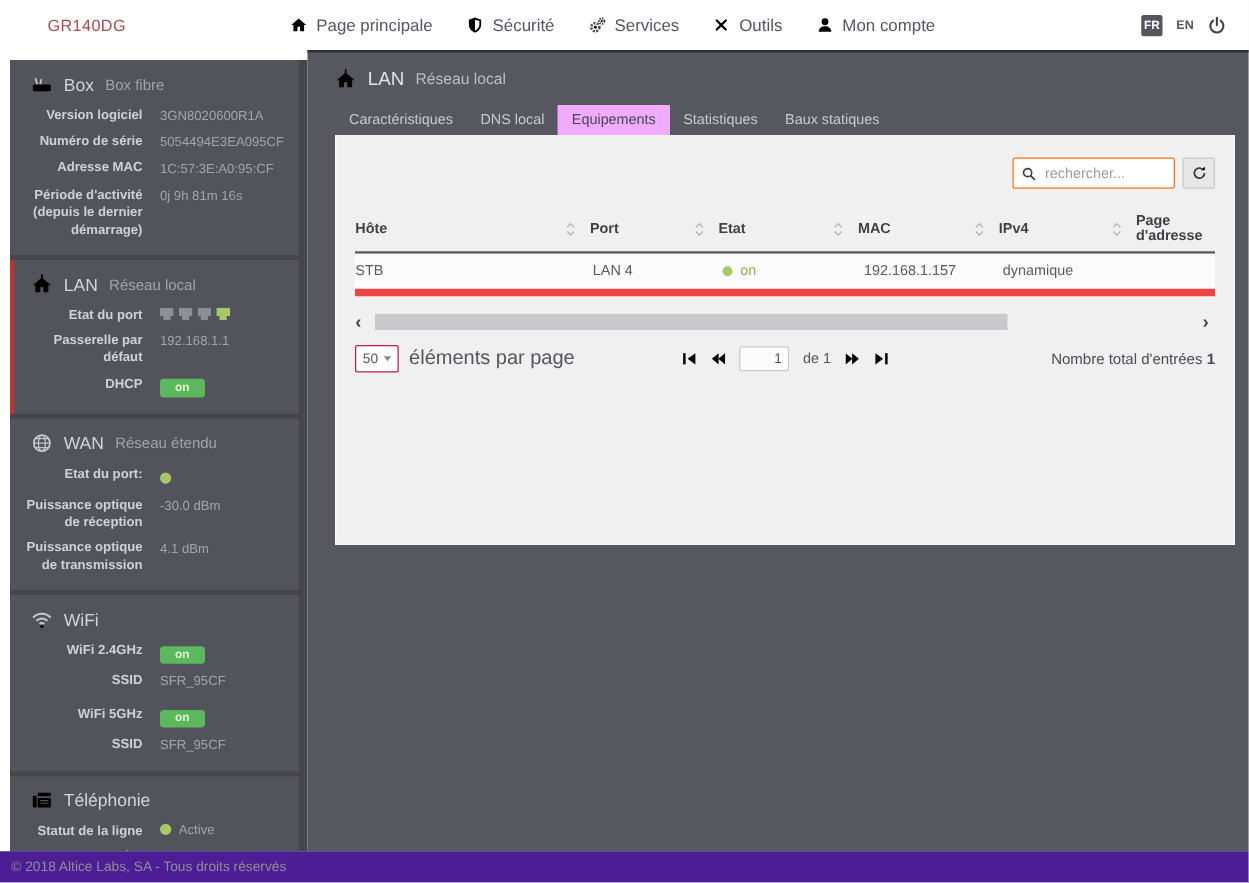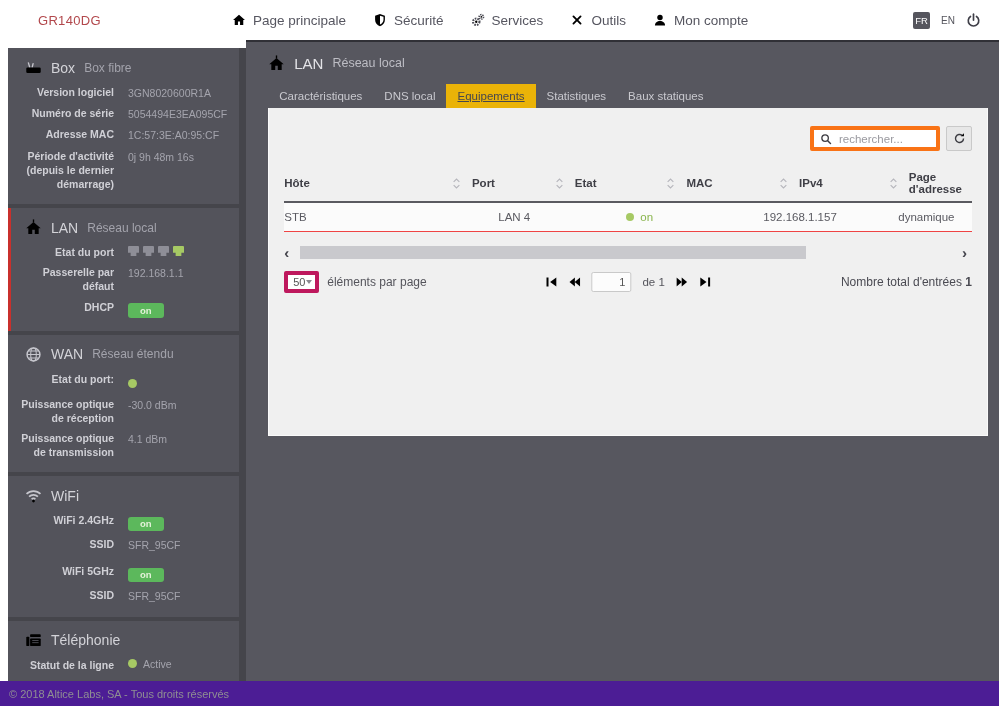--- a/index.html
+++ b/index.html
@@ -5,21 +5,21 @@
   html,body{margin:0;padding:0;background:#fff;}
   body{width:999px;height:706px;overflow:hidden;font-family:"Liberation Sans",sans-serif;-webkit-font-smoothing:antialiased;}
   .app{width:999px;height:706px;display:flex;flex-direction:column;}
 
   
   .topbar{flex:0 0 40px;background:#fff;display:flex;align-items:center;}
   .logo{width:215px;box-sizing:border-box;padding-left:38px;color:#b2484c;font-size:13px;letter-spacing:.3px;}
   .nav{display:flex;align-items:center;gap:27px;padding-left:17px;}
   .nav-item{display:flex;align-items:center;gap:7px;color:#565660;font-size:13.5px;cursor:pointer;}
   .nav-item svg{width:14px;height:14px;color:#4c4c56;}
-  .topbar-right{margin-left:auto;display:flex;align-items:center;gap:11px;padding-right:18px;}
+  .topbar-right{margin-left:auto;display:flex;align-items:center;gap:11px;padding-right:18px;font-weight:bold;}
   .lang-fr{width:17px;height:17px;background:#55555d;color:#fff;font-size:9.5px;display:flex;align-items:center;justify-content:center;border-radius:2px;cursor:pointer;}
   .lang-en{font-size:10px;color:#55555d;cursor:pointer;}
   .power{width:15px;height:15px;color:#3f3f48;cursor:pointer;}
 
   
   .content{flex:1;display:flex;min-height:0;}
   .left-col{flex:0 0 215px;background:#fff;box-sizing:border-box;padding:8px 0 0 8px;display:flex;}
   .sidebar{flex:1;background:#45454b;display:flex;flex-direction:column;gap:4px;box-sizing:border-box;padding-right:7px;overflow:hidden;}
   .main{flex:1;background:#57575f;border-top:2px solid #303036;box-sizing:border-box;padding:0 11px 0 22px;min-width:0;}
 
@@ -40,51 +40,51 @@
   .port{width:11px;height:10px;background:#8e8e97;border-radius:1px;clip-path:polygon(0 0,100% 0,100% 68%,76% 68%,76% 100%,24% 100%,24% 68%,0 68%);}
   .port.on{background:#a6c964;}
 
   
   .panel-title{height:42px;display:flex;align-items:center;gap:9px;}
   .panel-title svg{width:17px;height:17px;color:#dcdce0;}
   .panel-title .t{font-size:15px;color:#e3e3e7;}
   .panel-title .s{font-size:12.5px;color:#bdbdc4;}
   .tabs{display:flex;}
   .tab{padding:6px 11px 6px;font-size:11.5px;color:#c9c9cf;cursor:pointer;}
-  .tab.active{background:#eab308;color:#47474d;text-decoration:underline;}
+  .tab.active{background:#f0abfc;color:#47474d;}
   .panel{background:#f0f0f0;height:328px;box-sizing:border-box;border:1px solid #fafafa;border-top:none;padding:0 15px;}
 
   .search-row{display:flex;justify-content:flex-end;align-items:center;gap:6px;padding-top:17px;height:27px;}
-  .search-box{display:flex;align-items:center;gap:5px;background:#fff;border:4px solid #f97316;border-radius:2px;height:25px;width:130px;box-sizing:border-box;padding:0 6px;}
+  .search-box{display:flex;align-items:center;gap:5px;background:#fff;border:1px solid #f97316;border-radius:2px;height:25px;width:130px;box-sizing:border-box;padding:0 6px;}
   .search-box svg{width:12px;height:12px;color:#3c3c42;flex:0 0 auto;}
   .search-box input{border:none;outline:none;width:100%;font-size:11.5px;color:#555;font-family:"Liberation Sans",sans-serif;background:transparent;}
   .search-box input::placeholder{color:#9a9aa0;}
   .refresh-btn{width:26px;height:25px;background:#e7e7e7;border:1px solid #c9c9c9;border-radius:2px;display:flex;align-items:center;justify-content:center;cursor:pointer;box-sizing:border-box;}
   .refresh-btn svg{width:13px;height:13px;color:#3c3c42;}
 
   .table{margin-top:13px;}
   .thead{display:flex;border-bottom:2px solid #5a5a60;}
   .th{display:flex;align-items:center;justify-content:space-between;font-size:11.5px;font-weight:bold;color:#3f3f46;padding:6px 10px 6px 0;box-sizing:border-box;}
   .th svg{width:11px;height:13px;color:#b6b6bc;cursor:pointer;flex:0 0 auto;}
-  .trow{display:flex;background:#fbfbfb;border-bottom:1px solid #ef4444;cursor:pointer;gap:24px;}
+  .trow{display:flex;background:#fbfbfb;border-bottom:6px solid #ef4444;cursor:pointer;}
   .td{font-size:11.5px;color:#5a5a61;padding:8px 10px 8px 0;box-sizing:border-box;display:flex;align-items:center;gap:6px;}
   .c0{width:190px;}.c1{width:104px;}.c2{width:113px;}.c3{width:114px;}.c4{width:111px;}.c5{flex:1;}
   .state-on{color:#8ab54e;}
   .state-dot{width:8px;height:8px;border-radius:50%;background:#a6c964;display:inline-block;}
 
   .hscroll{display:flex;align-items:center;margin-top:13px;height:14px;}
   .hchev{font-size:15px;font-weight:bold;color:#45454d;line-height:1;cursor:pointer;width:10px;}
   .hthumb{width:506px;height:13px;background:#c9c9cd;margin-left:6px;cursor:pointer;}
   .hspacer{flex:1;}
 
   .pager{display:flex;align-items:center;margin-top:11px;position:relative;height:24px;}
   .psize{display:flex;align-items:center;gap:8px;}
-  .psel{width:35px;height:22px;background:#fff;border:4px solid #be185d;border-radius:2px;display:flex;align-items:center;justify-content:space-between;padding:0 5px;box-sizing:border-box;font-size:11px;color:#555;cursor:pointer;}
+  .psel{width:35px;height:22px;background:#fff;border:1px solid #be185d;border-radius:2px;display:flex;align-items:center;justify-content:space-between;padding:0 5px;box-sizing:border-box;font-size:11px;color:#555;cursor:pointer;}
   .caret{width:0;height:0;border-left:3.5px solid transparent;border-right:3.5px solid transparent;border-top:4px solid #8a8a90;}
-  .psize-label{font-size:12px;color:#55555c;}
+  .psize-label{font-size:16px;color:#55555c;}
   .pcenter{position:absolute;left:50%;transform:translateX(-50%);display:flex;align-items:center;gap:11px;}
   .pbtn{width:12px;height:12px;color:#8f8f96;cursor:pointer;}
   .pinput{width:40px;height:20px;border:1px solid #c9c9c9;border-radius:2px;font-size:11px;color:#555;text-align:right;padding:0 5px;box-sizing:border-box;font-family:"Liberation Sans",sans-serif;outline:none;background:#fcfcfc;}
   .pof{font-size:11.5px;color:#55555c;}
   .ptotal{margin-left:auto;font-size:12px;color:#4a4a52;}
   .ptotal b{font-weight:bold;}
 
   
   .footer{flex:0 0 25px;background:#4c1d95;display:flex;align-items:center;padding-left:9px;font-size:11px;color:#8f8f92;}
 </style>
@@ -241,21 +241,21 @@
             <span class="sec-sub">Box fibre</span>
           </div>
           <div class="rows">
             <div class="lbl">Version logiciel</div>
             <div class="val">3GN8020600R1A</div>
             <div class="lbl">Numéro de série</div>
             <div class="val">5054494E3EA095CF</div>
             <div class="lbl">Adresse MAC</div>
             <div class="val">1C:57:3E:A0:95:CF</div>
             <div class="lbl">Période d'activité (depuis le dernier démarrage)</div>
-            <div class="val">0j 9h 48m 16s</div>
+            <div class="val">0j 9h 81m 16s</div>
           </div>
         </div>
 
         <div class="section active">
           <div class="sec-head">
             <svg>
                 <use href="#i-homenet"></use>
               </svg>
             <span class="sec-title">LAN</span>
             <span class="sec-sub">Réseau local</span>

